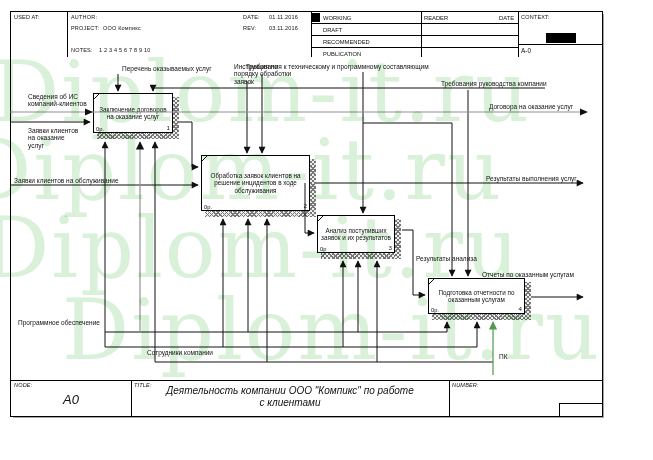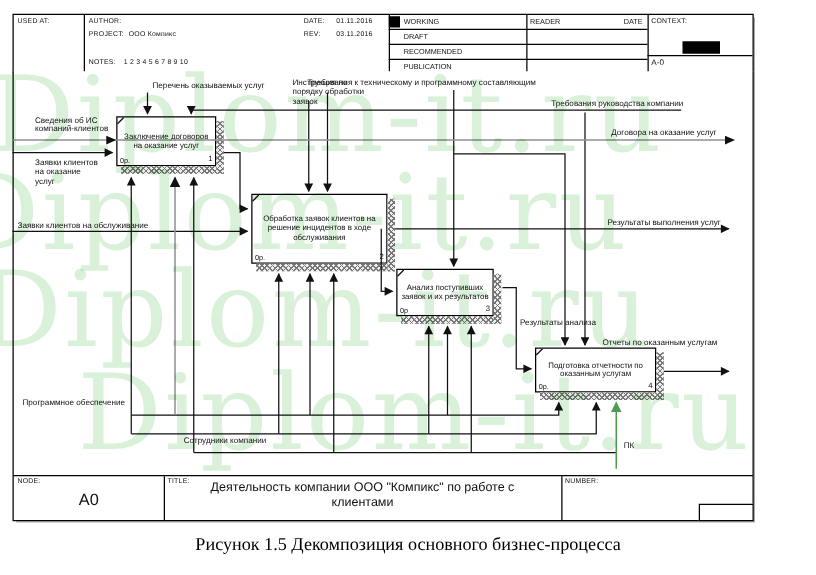--- a/index.html
+++ b/index.html
@@ -4,21 +4,21 @@
 <style>
   html,body{margin:0;padding:0;background:#fff;}
   #page{position:relative;width:653px;height:460px;background:#fff;overflow:hidden;
         font-family:"Liberation Sans",sans-serif;color:#111;}
   .abs{position:absolute;}
   
   #shadowbox{left:13px;top:14px;width:591px;height:404px;background:#a9a9a9;z-index:0;}
   .panel{background:#fff;border:1px solid #000;z-index:1;}
   #hdr{left:10px;top:11px;width:591px;height:46px;}
   #mid{left:10px;top:57px;width:591px;height:323px;border-left:1px solid #000;border-right:1px solid #000;background:#fff;z-index:1;}
-  #ftr{left:10px;top:380px;width:591px;height:35px;}
+  #ftr{left:10px;top:380px;width:591px;height:35px;font-style:italic;}
   .cell{position:absolute;top:0;height:100%;border-right:1px solid #000;}
   .tiny{font-size:5.5px;letter-spacing:.2px;}
   .sm{font-size:6.5px;}
   .srow{position:relative;height:11px;border-bottom:1px solid #000;font-size:5.8px;display:flex;align-items:center;}
   .srow:last-child{border-bottom:none;}
   .wmark{display:inline-block;width:9px;height:9px;background:#000;margin-right:3px;}
   .statuspad{padding-left:12px;}
   #ctx-thumb{left:28px;top:21px;width:30px;height:10px;background:#000;}
   #ctx-line{left:0;top:32px;width:84px;border-top:1px solid #000;}
   .numrect{position:absolute;right:-1px;bottom:-1px;width:42px;height:12px;border:1px solid #000;background:#fff;}
@@ -206,20 +206,19 @@
     <div class="cell" style="left:120px;width:318px;">
       <span class="abs tiny" style="left:3px;top:1px;">TITLE:</span>
       <div id="title-text">Деятельность компании ООО "Компикс" по работе с клиентами</div>
     </div>
     <div class="cell" style="left:438px;width:153px;border-right:none;">
       <span class="abs tiny" style="left:3px;top:1px;">NUMBER:</span>
       <div class="numrect"></div>
     </div>
   </div>
 
-  <div id="caption">Рисунок 1.5 Декомпозиция основного бизнес-процесса</div>
 
   <div class="wm" style="left:-8px;top:50px;">Diplom-it.ru</div>
   <div class="wm" style="left:-36px;top:128px;">Diplom-it.ru</div>
   <div class="wm" style="left:-18px;top:206px;">Diplom-it.ru</div>
   <div class="wm" style="left:62px;top:288px;">Diplom-it.ru</div>
 
 </div>
 
 </body></html>

